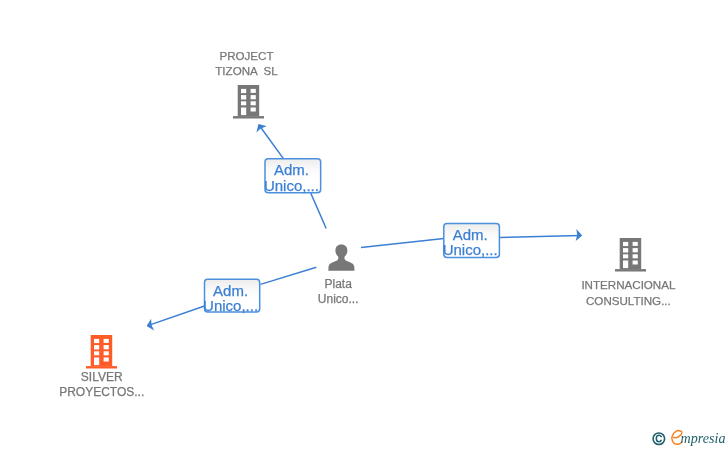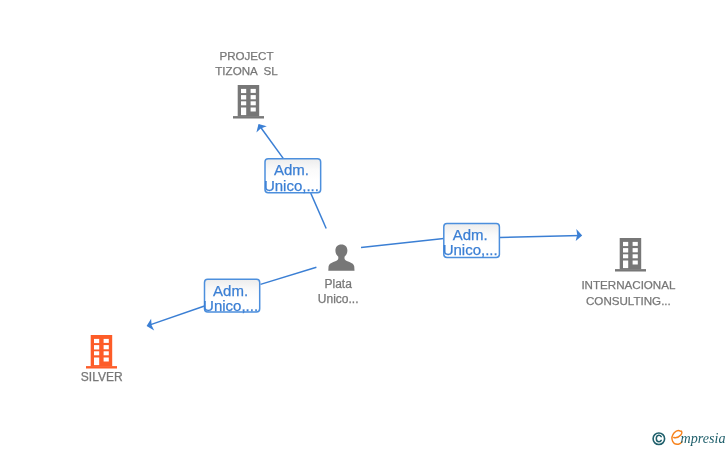--- a/index.html
+++ b/index.html
@@ -143,20 +143,21 @@
             <rect x="17.6" y="10.1" width="5.2" height="4.2"></rect>
           <rect x="8.0" y="16.3" width="5.2" height="4.0"></rect>
             <rect x="17.6" y="16.3" width="5.2" height="4.0"></rect>
           <rect x="8.0" y="22.5" width="5.2" height="7.6"></rect>
             <rect x="17.6" y="22.5" width="5.2" height="4.0"></rect>
         </g>
       </svg>
     </span>
     <div class="node-label sz-lg" style="left:-63.8px;top:35px;width:160px;">
       <span>SILVER</span>
+      <span>PROYECTOS...</span>
     </div>
   </div>
 
   <div class="edge-label" style="left:263.6px;top:159.4px;width:55.65px;height:34px;">
     <span>Adm.</span>
     <span>Unico,...</span>
   </div>
 
   <div class="edge-label" style="left:442.4px;top:224.25px;width:55.6px;height:33.9px;">
     <span>Adm.</span>

